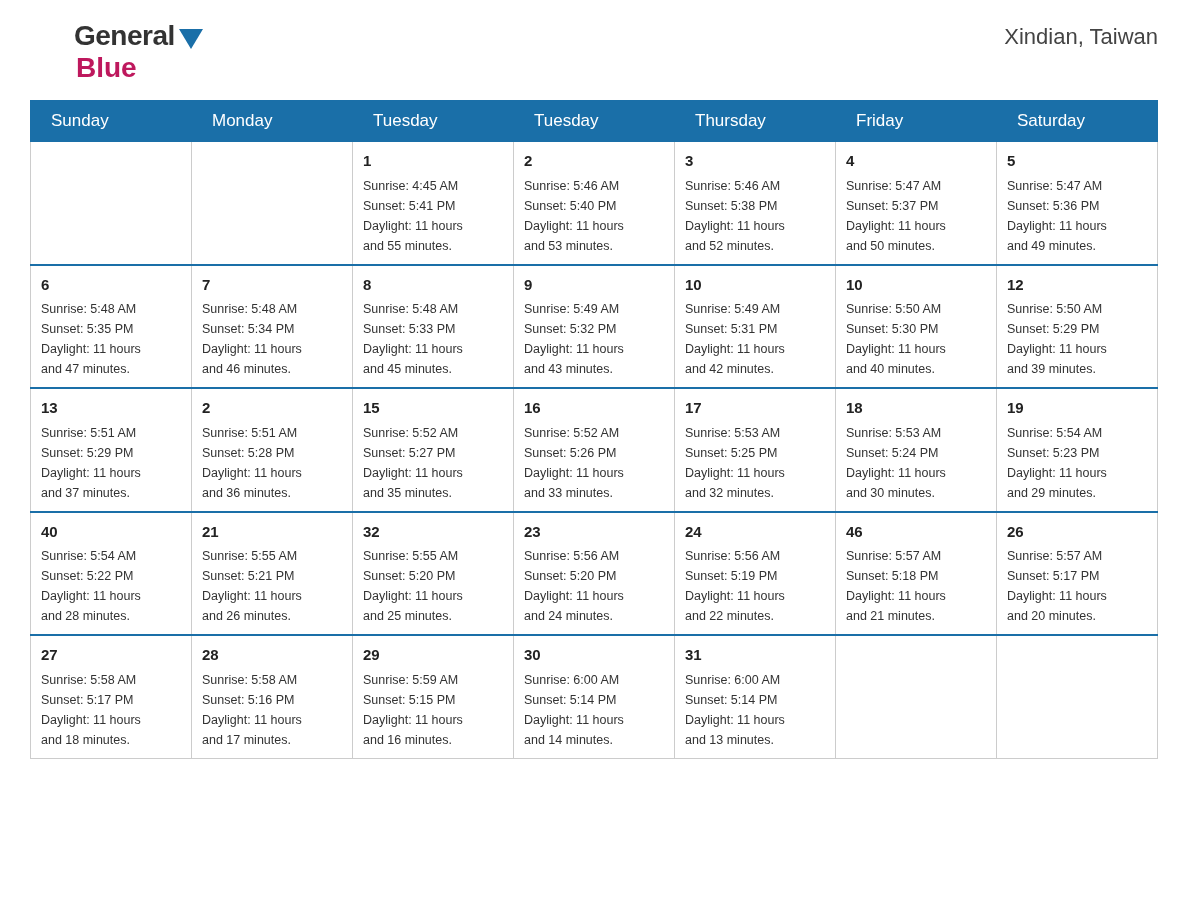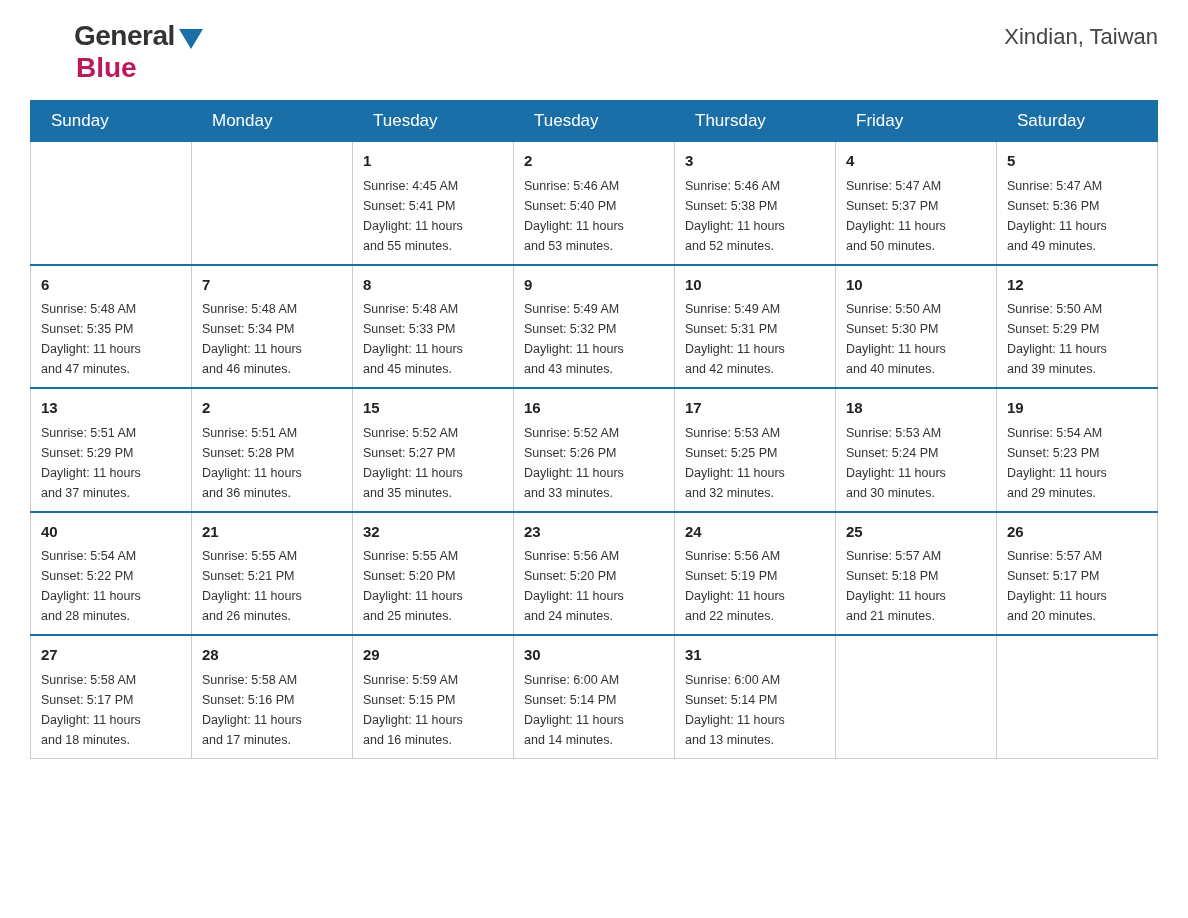--- a/index.html
+++ b/index.html
@@ -230,21 +230,21 @@
 Daylight: 11 hours
 and 25 minutes.</span></td>
         <td><span class="day-num">23</span><span class="day-info" style="white-space: pre-line;">Sunrise: 5:56 AM
 Sunset: 5:20 PM
 Daylight: 11 hours
 and 24 minutes.</span></td>
         <td><span class="day-num">24</span><span class="day-info" style="white-space: pre-line;">Sunrise: 5:56 AM
 Sunset: 5:19 PM
 Daylight: 11 hours
 and 22 minutes.</span></td>
-        <td><span class="day-num">25</span><span class="day-info" style="white-space: pre-line;">Sunrise: 5:57 AM
+        <td><span class="day-num">46</span><span class="day-info" style="white-space: pre-line;">Sunrise: 5:57 AM
 Sunset: 5:18 PM
 Daylight: 11 hours
 and 21 minutes.</span></td>
         <td><span class="day-num">26</span><span class="day-info" style="white-space: pre-line;">Sunrise: 5:57 AM
 Sunset: 5:17 PM
 Daylight: 11 hours
 and 20 minutes.</span></td>
       </tr>
       <tr class="row-divider">
         <td><span class="day-num">27</span><span class="day-info" style="white-space: pre-line;">Sunrise: 5:58 AM

